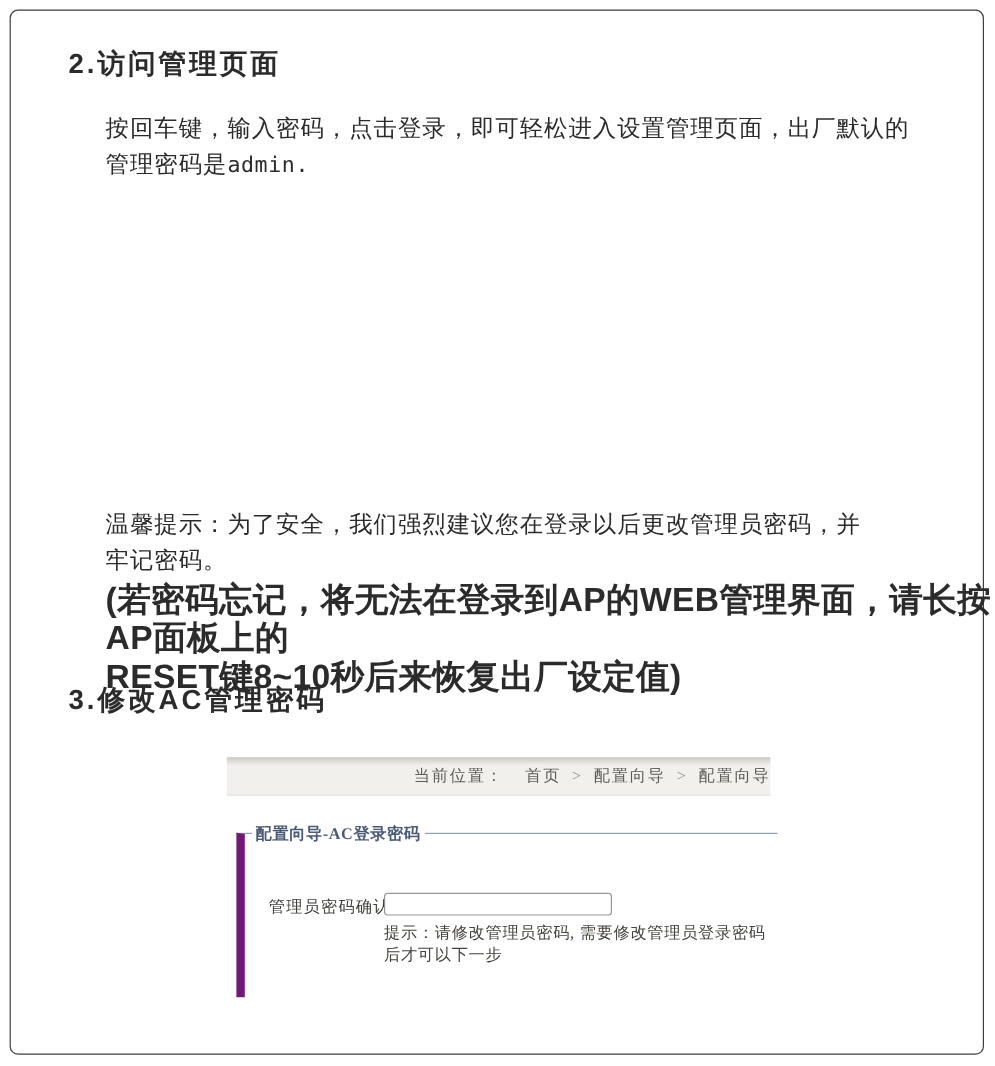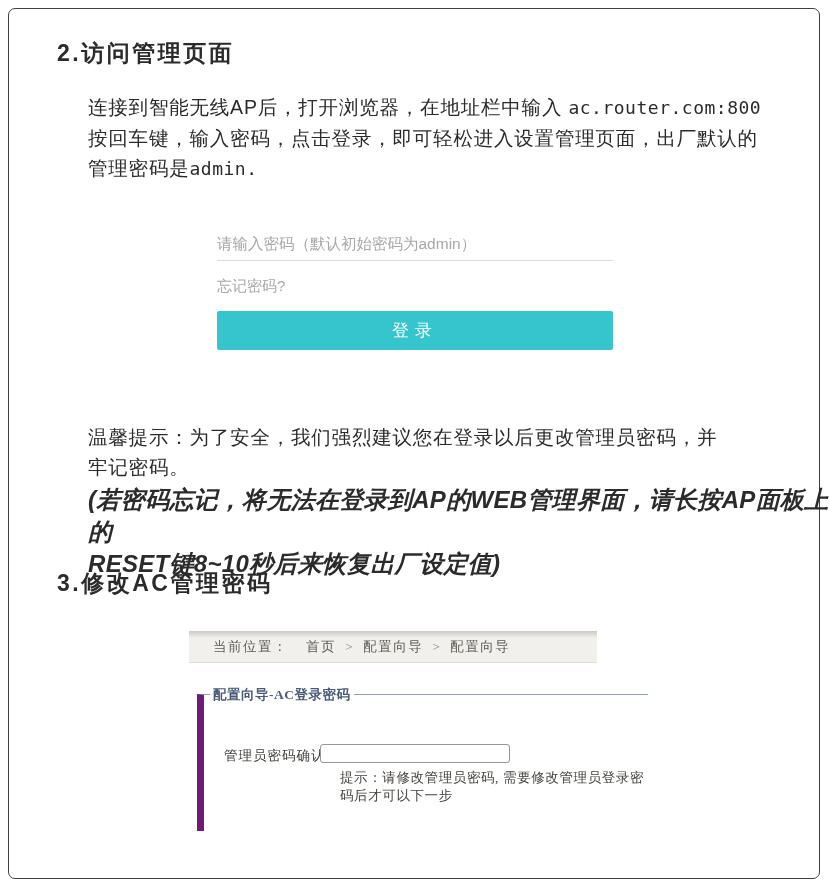--- a/index.html
+++ b/index.html
@@ -10,76 +10,70 @@
 
   
   .h-sec{position:absolute;left:57px;font-size:23px;font-weight:600;letter-spacing:2.5px;color:#2b2b2b;}
   .h-sec2{top:38px;}
   .h-sec3{top:568px;}
 
   
   .para{position:absolute;left:88px;font-size:19.5px;line-height:30px;letter-spacing:0.8px;color:#2b2b2b;}
   .para-intro{top:92px;}
   .para-tip{top:422px;}
-  .para-warn{top:484px;font-weight:bold;font-size:24px;line-height:32px;letter-spacing:0.3px;font-style:italic;}
+  .para-warn{top:484px;font-weight:bold;font-size:28px;line-height:32px;letter-spacing:0.3px;}
   .mono{font-family:"DejaVu Sans Mono",monospace;font-size:18px;letter-spacing:0.5px;}
 
   
   .login-form{position:absolute;left:217px;top:228px;width:396px;}
   .pw-input{display:block;width:100%;height:33px;border:none;border-bottom:1px solid #d9d9d9;
             outline:none;font-size:15.5px;color:#444;background:transparent;padding:0;
             font-family:"Liberation Sans",sans-serif;box-sizing:border-box;}
   .pw-input::placeholder{color:#a8a8a8;opacity:1;}
   .forgot{margin-top:16px;font-size:15px;color:#a8a8a8;cursor:pointer;width:fit-content;}
   .login-btn{display:block;margin-top:15px;width:100%;height:39px;border:none;border-radius:2px;
              background:#36c4cd;color:#ffffff;font-size:17px;letter-spacing:6px;cursor:pointer;
              font-family:"Liberation Sans",sans-serif;}
 
   
   .screenshot{position:absolute;left:189px;top:630px;width:452px;height:225px;
               font-family:"Liberation Serif",serif;color:#3f3d3a;}
-  .crumb-bar{position:absolute;left:0;top:1px;width:408px;height:31px;
+  .crumb-bar{position:absolute;left:0;top:1px;width:453px;height:31px;
              background:linear-gradient(#c9c8c4,#f1f0ec 22%,#f1f0ec);
              border-bottom:1px solid #dddcd8;display:flex;align-items:center;
-             font-size:13.5px;letter-spacing:1.5px;color:#5d5c54;}
+             font-size:13.5px;letter-spacing:1.5px;color:#5d5c54;justify-content:flex-end;}
   .crumb-prefix{margin-left:24px;margin-right:18px;}
   .crumb-item{cursor:pointer;}
   .crumb-sep{margin:0 9px;color:#8a897f;}
   .fieldset-box{position:absolute;left:8px;top:64px;width:444px;height:136px;
                 border-top:1px solid #90a0b4;border-left:7px solid #701a75;}
   .legend{position:absolute;top:-9px;left:6px;background:#ffffff;padding:0 3px;
           font-size:13.5px;font-weight:bold;letter-spacing:0.5px;color:#4c5b75;}
   .fs-row{position:absolute;left:0;width:100%;height:20px;}
   .fs-row-1{top:23px;}
   .fs-row-2{top:49px;}
   .fs-label{position:absolute;left:20px;top:3px;font-size:13.5px;letter-spacing:1px;color:#3f3d3a;}
   .fs-input{position:absolute;left:116px;top:0;width:180px;height:17px;border:1px solid #979797;
             border-radius:3px;background:#fff;outline:none;padding:0 4px;font-size:12px;
             font-family:"Liberation Serif",serif;}
-  .fs-hint{position:absolute;left:116px;top:74px;font-size:13.5px;letter-spacing:0.6px;color:#44423e;margin-left:20px;}
+  .fs-hint{position:absolute;left:116px;top:74px;font-size:13.5px;letter-spacing:0.6px;color:#44423e;}
 </style>
 </head>
 <body>
 
 <div class="page">
   <div class="frame"></div>
 
   <div class="h-sec h-sec2">2.访问管理页面</div>
 
   <div class="para para-intro">
-    <div><span>连接到智能无线AP后，打开浏览器，在地址栏中输入 </span><span class="mono">ac.router.com:800</span></div>
     <div>按回车键，输入密码，点击登录，即可轻松进入设置管理页面，出厂默认的</div>
     <div><span>管理密码是</span><span class="mono">admin.</span></div>
   </div>
 
-  <div class="login-form">
-    <input type="text" class="pw-input" placeholder="请输入密码（默认初始密码为admin）" style="">
-    <div class="forgot">忘记密码?</div>
-    <button class="login-btn">登录</button>
-  </div>
 
   <div class="para para-tip">
     <div>温馨提示：为了安全，我们强烈建议您在登录以后更改管理员密码，并</div>
     <div>牢记密码。</div>
   </div>
 
   <div class="para para-warn">
     <div>(若密码忘记，将无法在登录到AP的WEB管理界面，请长按AP面板上的</div>
     <div>RESET键8~10秒后来恢复出厂设定值)</div>
   </div>

